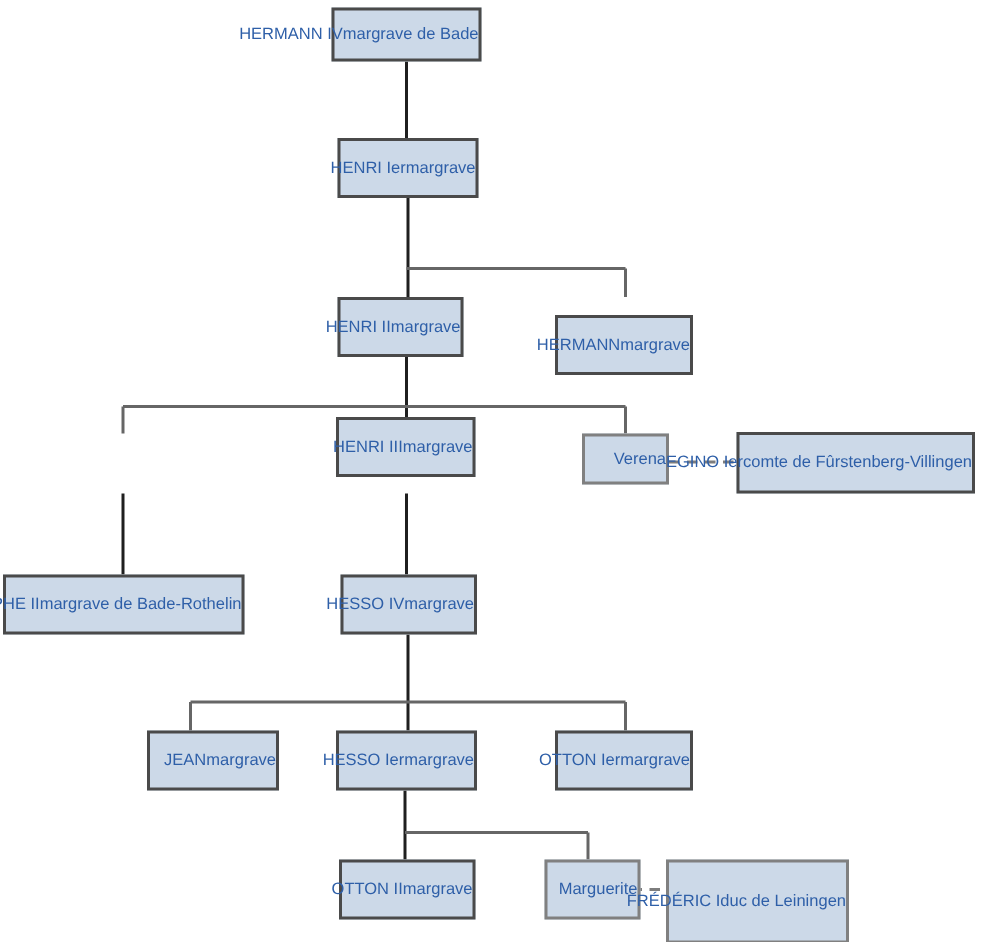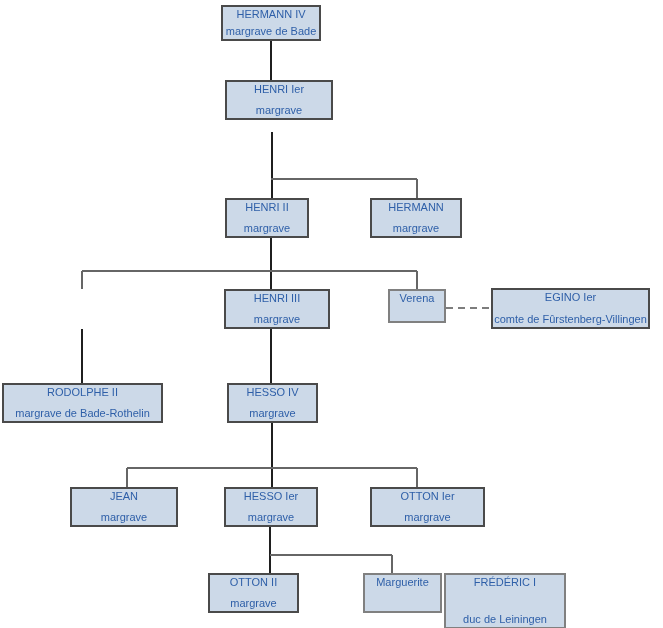--- a/index.html
+++ b/index.html
@@ -11,22 +11,21 @@
     font-family: "Liberation Sans", sans-serif;
     overflow: hidden;
   }
   .wires { position: absolute; left: 0; top: 0; }
   .node {
     position: absolute;
     box-sizing: border-box;
     background: #ccd9e8;
     border: 2px solid #4a4a4a;
     display: flex;
-    flex-direction: column;
-    justify-content: space-between;
+    justify-content: flex-end;
     align-items: center;
     text-align: center;
     color: #2e5fa8;
     font-size: 11px;
     line-height: 15px;
     white-space: nowrap;
   }
   .node.shadow::after {
     content: "";
     position: absolute;
@@ -69,37 +68,37 @@
       <line x1="446" y1="308" x2="491" y2="308"></line>
       <line x1="421" y1="593" x2="464" y2="593"></line>
     </g>
   </svg>
 
   <div class="node shadow" style="left:221px;top:5px;width:100px;height:36px">
     <span class="nm">HERMANN IV</span>
     <span class="tt">margrave de Bade</span>
   </div>
 
-  <div class="node shadow" style="left:225px;top:80px;width:108px;height:40px">
+  <div class="node shadow" style="left:225px;top:92px;width:94px;height:40px">
     <span class="nm">HENRI Ier</span>
     <span class="tt">margrave</span>
   </div>
 
   <div class="node shadow" style="left:225px;top:198px;width:84px;height:40px">
     <span class="nm">HENRI II</span>
     <span class="tt">margrave</span>
   </div>
 
-  <div class="node shadow" style="left:370px;top:198px;width:92px;height:40px">
+  <div class="node shadow" style="left:370px;top:210px;width:92px;height:40px">
     <span class="nm">HERMANN</span>
     <span class="tt">margrave</span>
   </div>
 
 
-  <div class="node shadow" style="left:224px;top:289px;width:106px;height:40px">
+  <div class="node shadow" style="left:224px;top:278px;width:93px;height:40px">
     <span class="nm">HENRI III</span>
     <span class="tt">margrave</span>
   </div>
 
   <div class="node gray-border" style="left:388px;top:289px;width:58px;height:34px">
     <span class="nm">Verena</span>
     <span class="tt"></span>
   </div>
 
   <div class="node shadow" style="left:491px;top:288px;width:159px;height:41px">
@@ -110,41 +109,41 @@
   <div class="node shadow" style="left:2px;top:383px;width:161px;height:40px">
     <span class="nm">RODOLPHE II</span>
     <span class="tt">margrave de Bade-Rothelin</span>
   </div>
 
   <div class="node shadow" style="left:227px;top:383px;width:91px;height:40px">
     <span class="nm">HESSO IV</span>
     <span class="tt">margrave</span>
   </div>
 
-  <div class="node shadow" style="left:70px;top:487px;width:108px;height:40px">
+  <div class="node shadow" style="left:98px;top:487px;width:88px;height:40px">
     <span class="nm">JEAN</span>
     <span class="tt">margrave</span>
   </div>
 
   <div class="node shadow" style="left:224px;top:487px;width:94px;height:40px">
     <span class="nm">HESSO Ier</span>
     <span class="tt">margrave</span>
   </div>
 
-  <div class="node shadow" style="left:370px;top:487px;width:115px;height:40px">
+  <div class="node shadow" style="left:370px;top:487px;width:92px;height:40px">
     <span class="nm">OTTON Ier</span>
     <span class="tt">margrave</span>
   </div>
 
-  <div class="node shadow" style="left:208px;top:573px;width:91px;height:40px">
+  <div class="node shadow" style="left:226px;top:573px;width:91px;height:40px">
     <span class="nm">OTTON II</span>
     <span class="tt">margrave</span>
   </div>
 
-  <div class="node gray-border" style="left:363px;top:573px;width:79px;height:40px">
+  <div class="node gray-border" style="left:363px;top:573px;width:64px;height:40px">
     <span class="nm">Marguerite</span>
     <span class="tt"></span>
   </div>
 
   <div class="node shadow gray-border" style="left:444px;top:573px;width:122px;height:56px">
     <span class="nm">FRÉDÉRIC I</span>
     <span class="tt">duc de Leiningen</span>
   </div>
 
 </div>

